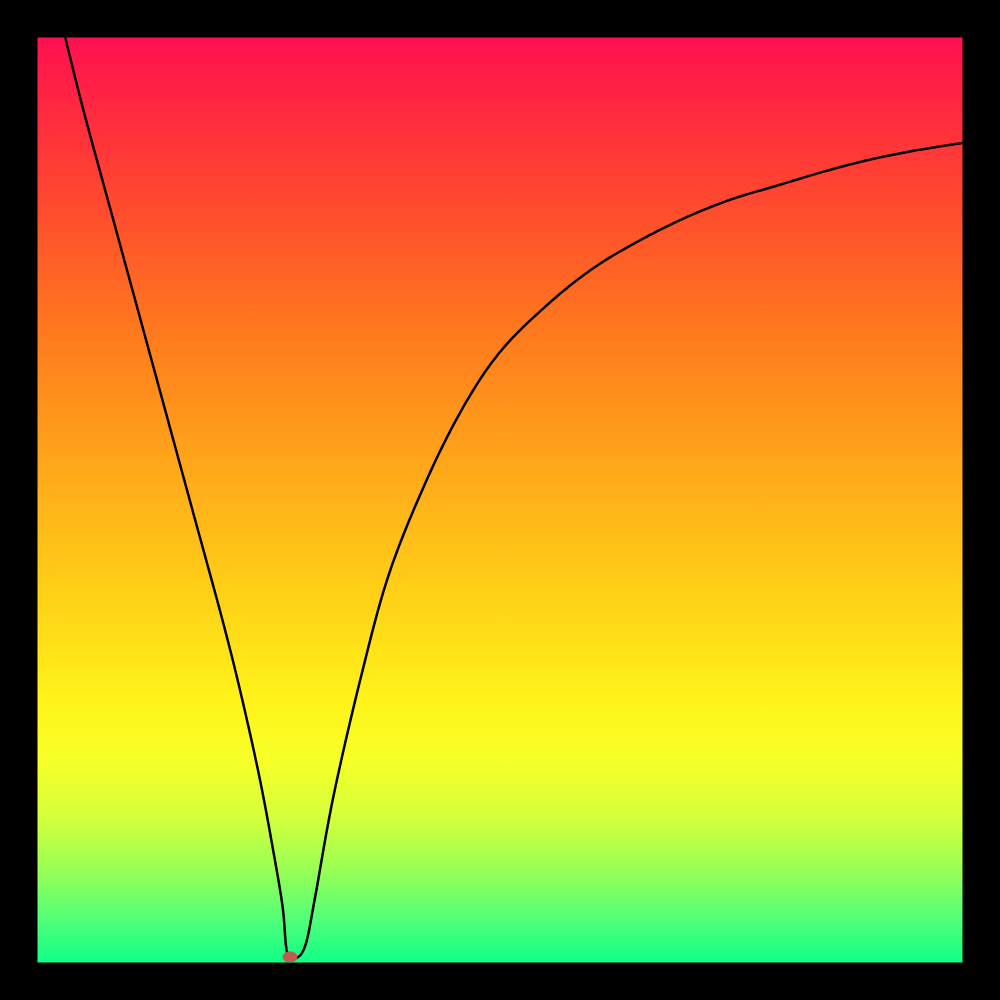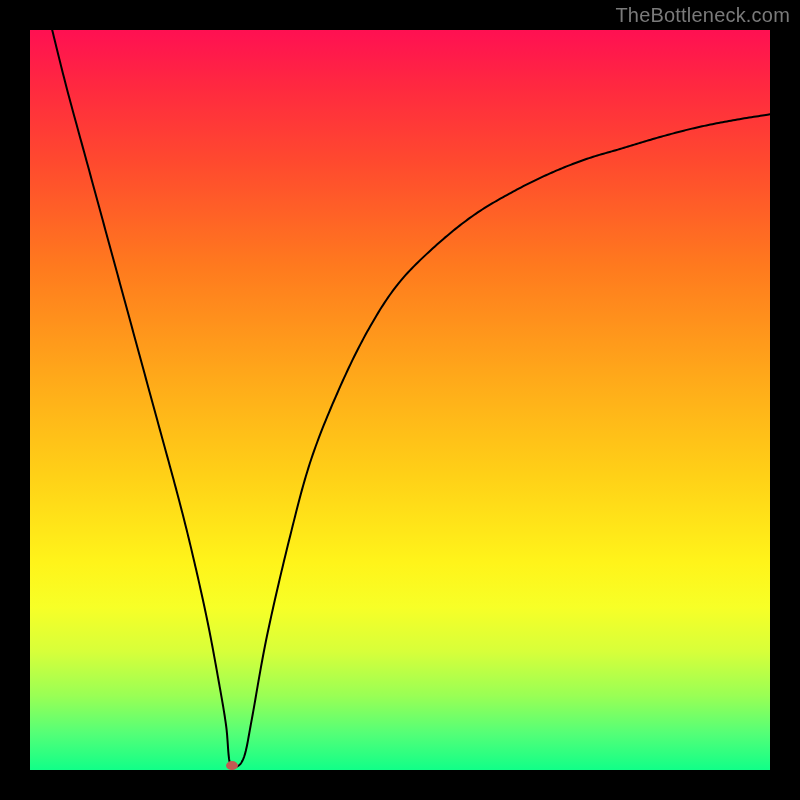--- a/index.html
+++ b/index.html
@@ -63,14 +63,13 @@
   <div class="plot">
     <svg width="740" height="740" viewBox="0 0 740 740">
       <g id="curve-group">
           <path d="M22.20 0.00 L22.64 1.79 L23.15 3.86 L23.72 6.18 L24.35 8.75 L25.03 11.54 L25.76 14.53 L26.54 17.70 L27.36 21.03 L28.21 24.51 L29.10 28.12 L30.02 31.83 L30.97 35.63 L31.94 39.50 L32.93 43.42 L33.93 47.36 L34.95 51.32 L35.97 55.27 L37.00 59.20 L38.05 63.17 L39.14 67.27 L40.27 71.48 L41.44 75.80 L42.63 80.20 L43.85 84.69 L45.10 89.24 L46.36 93.86 L47.64 98.51 L48.93 103.20 L50.22 107.92 L51.53 112.64 L52.83 117.37 L54.12 122.08 L55.41 126.78 L56.69 131.43 L57.96 136.05 L59.20 140.60 L60.43 145.12 L61.67 149.64 L62.90 154.17 L64.13 158.69 L65.37 163.21 L66.60 167.73 L67.83 172.26 L69.07 176.78 L70.30 181.30 L71.53 185.82 L72.77 190.34 L74.00 194.87 L75.23 199.39 L76.47 203.91 L77.70 208.43 L78.93 212.96 L80.17 217.48 L81.40 222.00 L82.63 226.52 L83.87 231.04 L85.10 235.57 L86.33 240.09 L87.57 244.61 L88.80 249.13 L90.03 253.66 L91.27 258.18 L92.50 262.70 L93.73 267.22 L94.97 271.74 L96.20 276.27 L97.43 280.79 L98.67 285.31 L99.90 289.83 L101.13 294.36 L102.37 298.88 L103.60 303.40 L104.83 307.92 L106.07 312.44 L107.30 316.97 L108.53 321.49 L109.77 326.01 L111.00 330.53 L112.23 335.06 L113.47 339.58 L114.70 344.10 L115.93 348.62 L117.17 353.14 L118.40 357.67 L119.63 362.19 L120.87 366.71 L122.10 371.23 L123.33 375.76 L124.57 380.28 L125.80 384.80 L127.04 389.35 L128.31 393.97 L129.59 398.62 L130.88 403.32 L132.17 408.03 L133.47 412.76 L134.78 417.48 L136.07 422.20 L137.36 426.89 L138.64 431.54 L139.90 436.16 L141.15 440.71 L142.37 445.20 L143.56 449.60 L144.73 453.92 L145.86 458.13 L146.95 462.23 L148.00 466.20 L149.01 470.03 L149.97 473.71 L150.89 477.27 L151.79 480.71 L152.65 484.05 L153.48 487.30 L154.29 490.49 L155.09 493.63 L155.86 496.73 L156.63 499.80 L157.39 502.87 L158.14 505.94 L158.90 509.04 L159.65 512.17 L160.42 515.36 L161.20 518.62 L161.99 521.96 L162.80 525.40 L163.63 528.93 L164.46 532.52 L165.31 536.16 L166.16 539.84 L167.01 543.57 L167.87 547.33 L168.73 551.10 L169.58 554.90 L170.43 558.70 L171.28 562.50 L172.11 566.30 L172.94 570.07 L173.76 573.83 L174.56 577.56 L175.35 581.24 L176.12 584.88 L176.87 588.47 L177.60 592.00 L178.31 595.49 L179.02 598.98 L179.71 602.47 L180.39 605.94 L181.05 609.39 L181.71 612.83 L182.36 616.24 L182.99 619.63 L183.61 622.99 L184.22 626.31 L184.82 629.59 L185.41 632.84 L185.99 636.03 L186.55 639.18 L187.11 642.28 L187.65 645.31 L188.18 648.29 L188.70 651.20 L189.21 654.04 L189.70 656.82 L190.19 659.54 L190.66 662.20 L191.13 664.81 L191.58 667.37 L192.02 669.88 L192.45 672.35 L192.86 674.79 L193.27 677.19 L193.66 679.55 L194.04 681.90 L194.42 684.22 L194.78 686.51 L195.12 688.80 L195.46 691.07 L195.79 693.34 L196.10 695.60 L196.39 697.89 L196.65 700.22 L196.89 702.58 L197.10 704.96 L197.29 707.34 L197.47 709.71 L197.64 712.07 L197.80 714.38 L197.95 716.64 L198.10 718.85 L198.26 720.97 L198.43 723.01 L198.61 724.94 L198.80 726.76 L199.01 728.45 L199.25 729.99 L199.51 731.38 L199.80 732.60 L200.12 733.65 L200.46 734.55 L200.82 735.32 L201.20 735.94 L201.59 736.45 L201.99 736.85 L202.41 737.14 L202.84 737.34 L203.27 737.46 L203.71 737.50 L204.15 737.47 L204.60 737.40 L205.04 737.27 L205.48 737.11 L205.92 736.93 L206.36 736.72 L206.78 736.51 L207.20 736.30 L207.61 736.09 L208.02 735.86 L208.43 735.61 L208.84 735.33 L209.26 735.01 L209.67 734.66 L210.08 734.25 L210.49 733.80 L210.90 733.29 L211.31 732.72 L211.72 732.08 L212.13 731.37 L212.54 730.57 L212.96 729.69 L213.37 728.72 L213.78 727.65 L214.19 726.48 L214.60 725.20 L215.00 723.85 L215.38 722.47 L215.75 721.05 L216.10 719.57 L216.45 718.04 L216.79 716.43 L217.14 714.74 L217.48 712.97 L217.84 711.09 L218.20 709.11 L218.58 707.01 L218.99 704.78 L219.41 702.42 L219.86 699.90 L220.34 697.24 L220.85 694.40 L221.41 691.39 L222.00 688.20 L222.63 684.80 L223.28 681.19 L223.95 677.37 L224.65 673.38 L225.37 669.22 L226.11 664.90 L226.88 660.45 L227.66 655.88 L228.48 651.20 L229.31 646.43 L230.17 641.58 L231.04 636.67 L231.95 631.72 L232.87 626.74 L233.82 621.74 L234.79 616.74 L235.78 611.75 L236.80 606.80 L237.85 601.80 L238.94 596.68 L240.07 591.45 L241.24 586.13 L242.43 580.74 L243.65 575.28 L244.90 569.78 L246.16 564.25 L247.44 558.70 L248.73 553.15 L250.02 547.62 L251.33 542.12 L252.63 536.66 L253.92 531.27 L255.21 525.95 L256.49 520.72 L257.76 515.60 L259.00 510.60 L260.22 505.70 L261.43 500.87 L262.61 496.09 L263.79 491.37 L264.96 486.71 L266.13 482.10 L267.29 477.53 L268.46 473.00 L269.64 468.51 L270.83 464.06 L272.03 459.63 L273.25 455.24 L274.50 450.86 L275.77 446.51 L277.07 442.17 L278.41 437.84 L279.78 433.52 L281.20 429.20 L282.66 424.88 L284.16 420.57 L285.71 416.27 L287.28 411.97 L288.89 407.70 L290.52 403.44 L292.17 399.20 L293.85 394.99 L295.54 390.81 L297.24 386.67 L298.95 382.56 L300.66 378.50 L302.37 374.48 L304.08 370.51 L305.78 366.59 L307.47 362.73 L309.14 358.93 L310.80 355.20 L312.44 351.52 L314.09 347.89 L315.73 344.31 L317.38 340.77 L319.02 337.27 L320.67 333.82 L322.31 330.42 L323.96 327.06 L325.60 323.75 L327.24 320.48 L328.89 317.26 L330.53 314.09 L332.18 310.96 L333.82 307.88 L335.47 304.84 L337.11 301.85 L338.76 298.90 L340.40 296.00 L342.03 293.16 L343.65 290.38 L345.25 287.66 L346.84 285.00 L348.42 282.39 L349.99 279.83 L351.57 277.32 L353.15 274.85 L354.74 272.41 L356.34 270.01 L357.95 267.65 L359.59 265.30 L361.24 262.98 L362.92 260.69 L364.64 258.40 L366.39 256.13 L368.17 253.86 L370.00 251.60 L371.87 249.35 L373.79 247.12 L375.74 244.92 L377.72 242.74 L379.74 240.58 L381.79 238.44 L383.85 236.33 L385.94 234.24 L388.04 232.17 L390.15 230.13 L392.27 228.11 L394.39 226.11 L396.52 224.14 L398.64 222.18 L400.75 220.25 L402.85 218.35 L404.93 216.46 L407.00 214.60 L409.06 212.76 L411.11 210.95 L413.17 209.15 L415.22 207.38 L417.28 205.64 L419.33 203.91 L421.39 202.21 L423.44 200.53 L425.50 198.88 L427.56 197.24 L429.61 195.63 L431.67 194.04 L433.72 192.48 L435.78 190.94 L437.83 189.42 L439.89 187.92 L441.94 186.45 L444.00 185.00 L446.06 183.58 L448.11 182.19 L450.17 180.83 L452.22 179.50 L454.28 178.19 L456.33 176.91 L458.39 175.66 L460.44 174.42 L462.50 173.21 L464.56 172.01 L466.61 170.82 L468.67 169.65 L470.72 168.49 L472.78 167.34 L474.83 166.20 L476.89 165.06 L478.94 163.93 L481.00 162.80 L483.06 161.68 L485.11 160.56 L487.17 159.46 L489.22 158.37 L491.28 157.29 L493.33 156.22 L495.39 155.17 L497.44 154.12 L499.50 153.09 L501.56 152.07 L503.61 151.05 L505.67 150.06 L507.72 149.07 L509.78 148.09 L511.83 147.13 L513.89 146.17 L515.94 145.23 L518.00 144.30 L520.06 143.38 L522.11 142.47 L524.17 141.58 L526.22 140.69 L528.28 139.82 L530.33 138.96 L532.39 138.10 L534.44 137.27 L536.50 136.44 L538.56 135.62 L540.61 134.82 L542.67 134.02 L544.72 133.24 L546.78 132.47 L548.83 131.71 L550.89 130.96 L552.94 130.23 L555.00 129.50 L557.06 128.79 L559.11 128.10 L561.17 127.44 L563.22 126.78 L565.28 126.15 L567.33 125.53 L569.39 124.91 L571.44 124.31 L573.50 123.72 L575.56 123.13 L577.61 122.55 L579.67 121.96 L581.72 121.38 L583.78 120.80 L585.83 120.21 L587.89 119.61 L589.94 119.01 L592.00 118.40 L594.06 117.78 L596.11 117.16 L598.17 116.53 L600.22 115.90 L602.28 115.28 L604.33 114.65 L606.39 114.01 L608.44 113.39 L610.50 112.76 L612.56 112.13 L614.61 111.51 L616.67 110.89 L618.72 110.28 L620.78 109.67 L622.83 109.06 L624.89 108.47 L626.94 107.88 L629.00 107.30 L631.06 106.73 L633.11 106.15 L635.17 105.59 L637.22 105.02 L639.28 104.46 L641.33 103.90 L643.39 103.35 L645.44 102.80 L647.50 102.26 L649.56 101.72 L651.61 101.19 L653.67 100.67 L655.72 100.15 L657.78 99.64 L659.83 99.14 L661.89 98.64 L663.94 98.16 L666.00 97.68 L668.06 97.21 L670.11 96.75 L672.17 96.30 L674.22 95.86 L676.28 95.42 L678.33 94.99 L680.39 94.57 L682.44 94.16 L684.50 93.75 L686.56 93.35 L688.61 92.95 L690.67 92.55 L692.72 92.17 L694.78 91.78 L696.83 91.40 L698.89 91.03 L700.94 90.65 L703.00 90.28 L705.11 89.91 L707.31 89.52 L709.59 89.14 L711.93 88.75 L714.31 88.36 L716.70 87.98 L719.10 87.60 L721.47 87.22 L723.81 86.86 L726.09 86.50 L728.30 86.16 L730.41 85.84 L732.40 85.53 L734.26 85.25 L735.97 84.99 L737.51 84.75 L738.86 84.54 L740.00 84.36 " fill="none" stroke="#000" stroke-width="2" stroke-linecap="round" stroke-linejoin="round"></path>
         </g>
       <g id="marker-group">
           <ellipse cx="202.02" cy="735.56" rx="6" ry="4.5" fill="#c25a52"></ellipse>
         </g>
     </svg>
   </div>
-  <div class="attrib">TheBottleneck.com</div>
 </div>
 
 </body></html>

